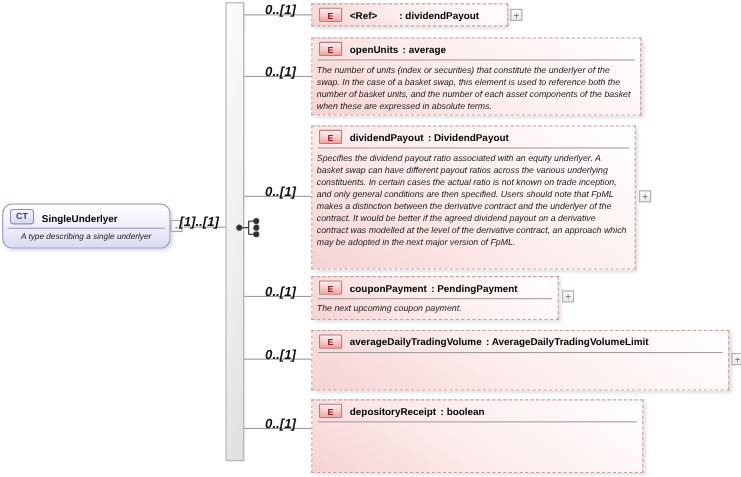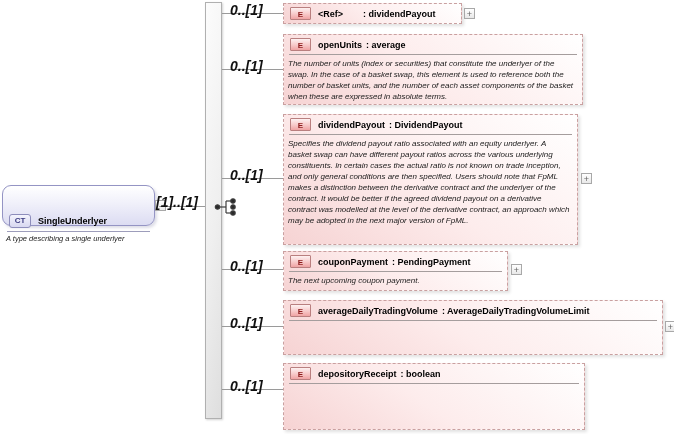--- a/index.html
+++ b/index.html
@@ -3,42 +3,42 @@
 <meta charset="utf-8">
 <style>
   html,body{margin:0;padding:0;background:#ffffff;}
   .canvas{
     position:relative;width:674px;height:434px;overflow:hidden;background:#ffffff;
     font-family:"Liberation Sans",sans-serif;
   }
   
   .hline{position:absolute;height:1px;background:#9a9a9a;}
   .card-label{
-    position:absolute;width:50px;text-align:left;
-    font-size:14px;font-weight:bold;font-style:italic;color:#111;
+    position:absolute;width:50px;text-align:center;
+    font-size:12px;font-weight:bold;font-style:italic;color:#111;
     white-space:nowrap;
   }
   
   .root-box{
     position:absolute;left:2px;top:185px;width:153px;height:41px;
     border:1px solid #9494c4;border-radius:9px;
     background:linear-gradient(180deg,#ffffff 0%,#f0f0fa 45%,#dcdcf2 100%);
     box-shadow:2px 2px 3px rgba(120,120,160,.25);
     box-sizing:border-box;
   }
-  .root-title-row{display:flex;align-items:center;gap:7px;padding:4px 0 1px 6px;margin-top:24px;}
+  .root-title-row{display:flex;align-items:flex-end;gap:7px;padding:4px 0 1px 6px;}
   .ct-badge{
     display:inline-block;width:20px;height:12px;line-height:12px;text-align:center;
     border:1px solid #8d8dbb;border-radius:3px;
     background:linear-gradient(180deg,#f4f4fd,#d8d8f0);
     font-size:8px;font-weight:bold;color:#3a3a80;
   }
   .root-title{font-size:9px;font-weight:bold;color:#000;}
   .root-divider{border-top:1px solid #9d9dbb;margin:2px 4px 1px 4px;}
-  .root-doc{padding:1px 3px;font-size:7.5px;font-style:italic;color:#1a1a1a;}
+  .root-doc{padding:1px 16px;font-size:7.5px;font-style:italic;color:#1a1a1a;}
   
   .minus-box{
     position:absolute;left:155px;top:200px;width:11px;height:11px;
     border:1px solid #a8a8a8;background:linear-gradient(180deg,#ffffff,#ececec);
     font-size:9px;line-height:10px;text-align:center;color:#666;box-sizing:border-box;
   }
   .plus-box{
     position:absolute;width:11px;height:11px;
     border:1px solid #a8a8a8;background:linear-gradient(180deg,#ffffff,#e8e8e8);
     font-size:9px;line-height:10px;text-align:center;color:#666;box-sizing:border-box;

